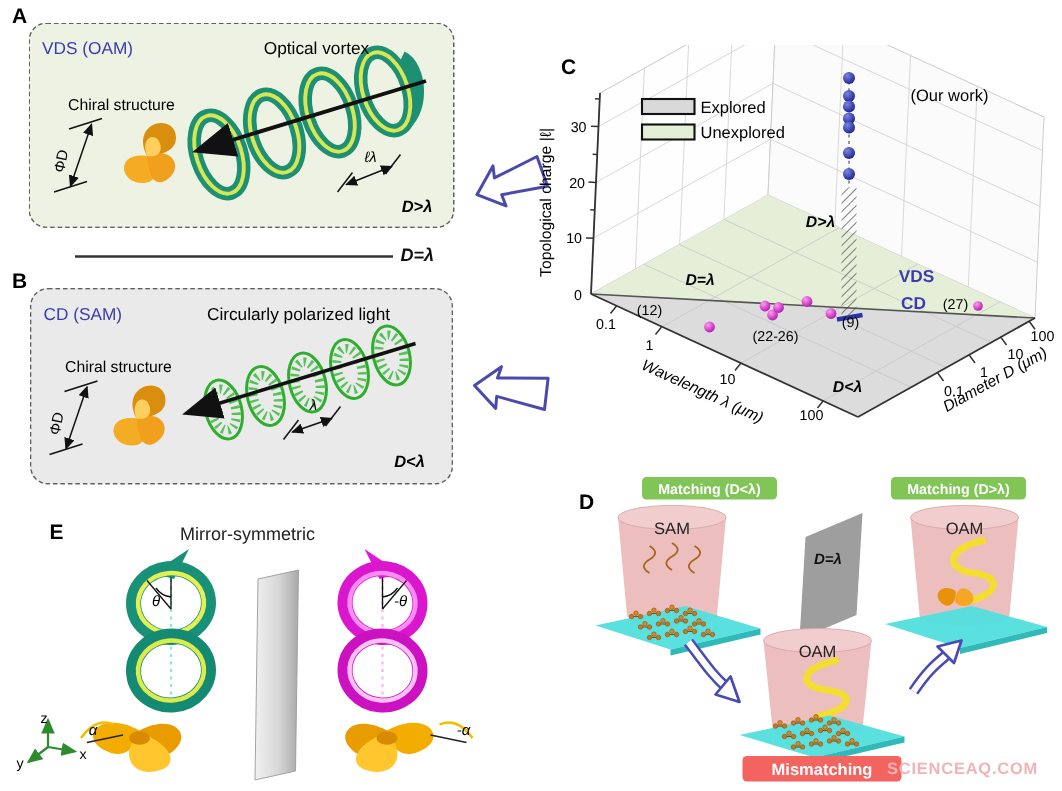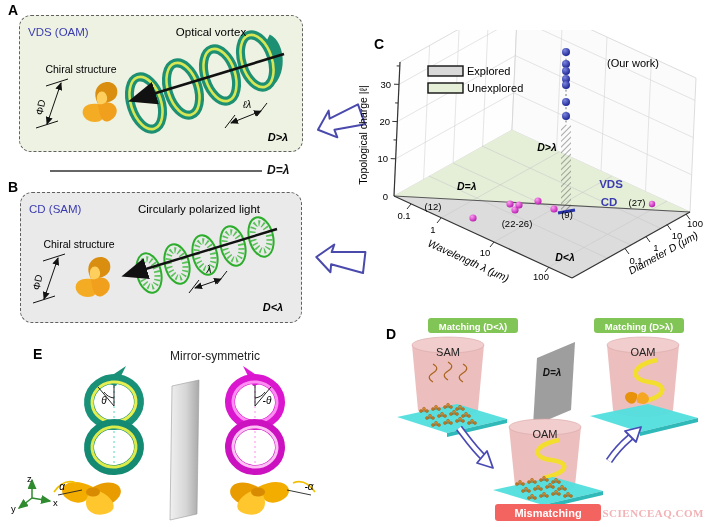--- a/index.html
+++ b/index.html
@@ -8,21 +8,21 @@
   .abs{position:absolute;}
   .plabel{font-weight:bold;font-size:14px;color:#000;}
   .panelbox{position:absolute;border:1.6px dashed #606060;border-radius:12px;box-sizing:border-box;}
   #boxA{left:19px;top:15px;width:284px;height:137px;background:#edf2e2;}
   #boxB{left:20px;top:192px;width:282px;height:131px;background:#eaeaea;}
   svg{display:block;}
   svg text{font-family:"Liberation Sans",sans-serif;}
   .t-blue{fill:#3b3bb0;}
   .t-it{font-style:italic;}
   .t-b{font-weight:bold;}
-  #watermark{right:4px;bottom:8px;color:#f2b3b6;font-size:11px;letter-spacing:.5px;font-weight:bold;font-family:Liberation Serif, serif;}
+  #watermark{right:16px;bottom:8px;color:#f2b3b6;font-size:11px;letter-spacing:.5px;font-weight:bold;}
   #dividerLabel{left:267px;top:163px;font-size:12px;font-style:italic;font-weight:bold;}
 </style>
 </head>
 <body>
 
 <div id="fig">
 
   <div class="abs plabel" style="left:8px;top:2px;">A</div>
   <div id="boxA" class="panelbox">
     <svg width="281" height="134" viewBox="0 0 281 134">
@@ -391,21 +391,21 @@
       <polygon points="108,150 92,145 102,133" fill="#ffffff" stroke="#4a4ab5" stroke-width="1.8" stroke-linejoin="round"></polygon>
     </g>
     <g>
       <path d="M224,143 C234,128 240,124 248,117" fill="none" stroke="#4a4ab5" stroke-width="7.5"></path>
       <path d="M224,143 C234,128 240,124 248,117" fill="none" stroke="#ffffff" stroke-width="4.2"></path>
       <polygon points="256,109 251,124 240,113" fill="#ffffff" stroke="#4a4ab5" stroke-width="1.8" stroke-linejoin="round"></polygon>
     </g>
   </svg>
 
   <div class="abs plabel" style="left:33px;top:346px;">E</div>
-  <div class="abs" style="left:120px;top:349px;width:140px;text-align:right;font-size:12px;color:#222;">Mirror-symmetric</div>
+  <div class="abs" style="left:120px;top:349px;width:140px;text-align:left;font-size:12px;color:#222;">Mirror-symmetric</div>
   <svg class="abs" style="left:10px;top:340px;" width="360" height="187" viewBox="0 0 360 187">
     <defs>
       <linearGradient id="mirrorGrad" x1="0" y1="0" x2="1" y2="0">
         <stop offset="0%" stop-color="#f0f0f0"></stop>
           <stop offset="55%" stop-color="#d6d6d6"></stop>
           <stop offset="100%" stop-color="#a9a9a9"></stop>
       </linearGradient>
       <marker id="ax" markerWidth="7" markerHeight="6" refX="6" refY="3" orient="auto">
         <path d="M0,0 L7,3 L0,6 z" fill="#2e8b2e"></path>
       </marker>

